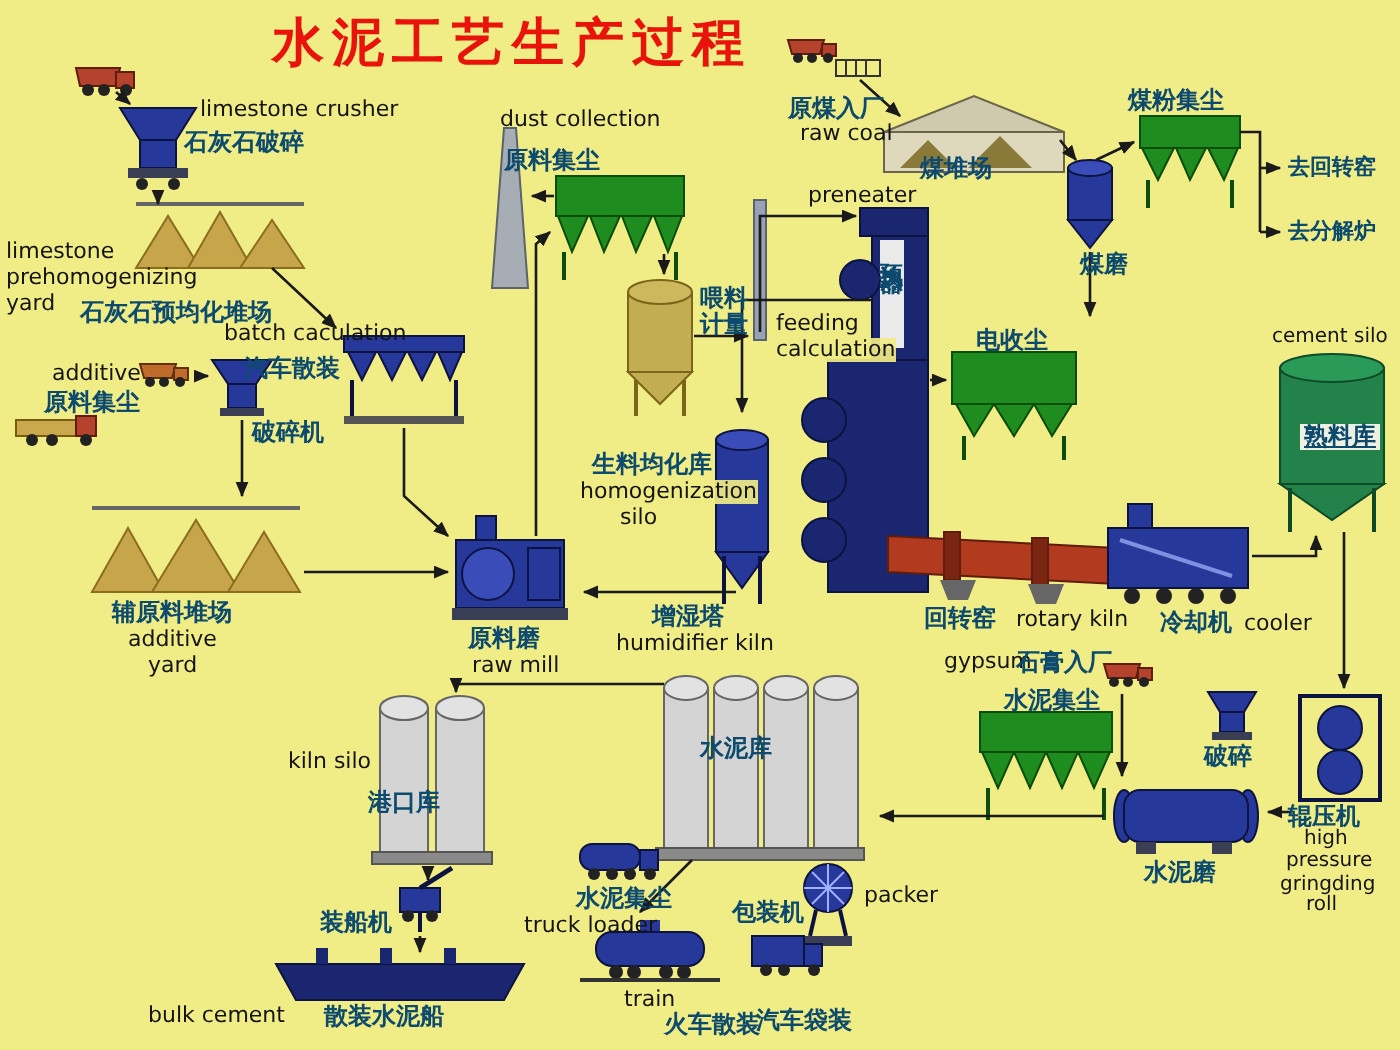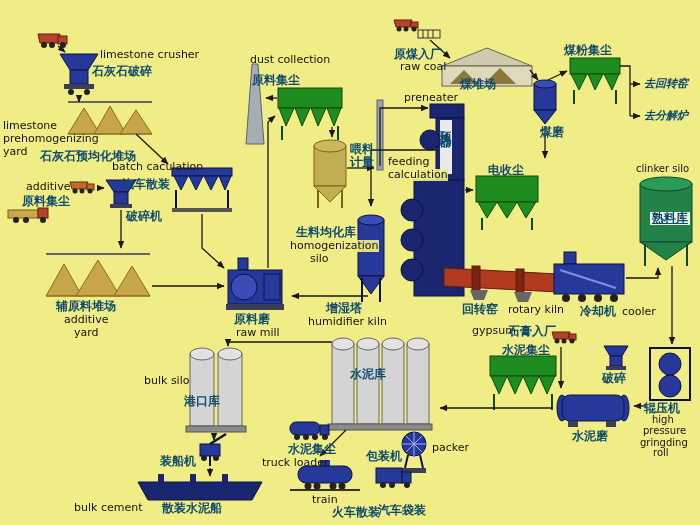--- a/index.html
+++ b/index.html
@@ -11,21 +11,21 @@
   .stage svg { position:absolute; left:0; top:0; }
   .title {
     position:absolute; left:96px; top:4px; width:320px;
     text-align:center; font-size:26px; font-weight:bold;
     color:#e8140c; letter-spacing:4px; white-space:nowrap;
   }
   .lbl { position:absolute; white-space:nowrap; line-height:1.05; }
   .en  { color:#141414; font-size:11px; }
   .en.sm { font-size:10px; }
   .zh  { color:#0c4a6e; font-size:12px; font-weight:bold; }
-  .zh.sm { font-size:11px;font-style:italic; }
+  .zh.sm { font-size:11px; }
   .vert { writing-mode:vertical-rl; text-orientation:upright; letter-spacing:2px; }
   .bg { background:rgba(240,236,134,0.92); }
   .chip { background:#eef0e2; padding:0 2px;text-decoration:underline; }
 </style>
 </head>
 <body>
 
 <div class="stage">
 
 <svg width="700" height="525" viewBox="0 0 700 525">
@@ -332,20 +332,21 @@
     <line x1="561" y1="347" x2="561" y2="388" marker-end="url(#arr)"></line>
     <line x1="646" y1="406" x2="634" y2="406" marker-end="url(#arr)"></line>
     <line x1="552" y1="408" x2="440" y2="408" marker-end="url(#arr)"></line>
     <polyline points="332,342 228,342 228,346" marker-end="url(#arr)"></polyline>
     <line x1="214" y1="433" x2="214" y2="440" marker-end="url(#arr)"></line>
     <line x1="210" y1="468" x2="210" y2="476" marker-end="url(#arr)"></line>
     <line x1="346" y1="430" x2="320" y2="456" marker-end="url(#arr)"></line>
   </g>
 </svg>
 
+<div class="title">水泥工艺生产过程</div>
 <div>
   <span class="lbl en" style="left:100px;top:49px">limestone crusher</span>
   <span class="lbl zh" style="left:92px;top:65px">石灰石破碎</span>
   <span class="lbl en" style="left:3px;top:120px">limestone</span>
   <span class="lbl en" style="left:3px;top:133px">prehomogenizing</span>
   <span class="lbl en" style="left:3px;top:146px">yard</span>
   <span class="lbl zh" style="left:40px;top:150px">石灰石预均化堆场</span>
   <span class="lbl en" style="left:112px;top:161px">batch caculation</span>
   <span class="lbl zh" style="left:122px;top:178px">汽车散装</span>
   <span class="lbl en" style="left:26px;top:181px">additive</span>
@@ -363,21 +364,21 @@
   <span class="lbl en" style="left:404px;top:92px">preneater</span>
   <span class="lbl zh vert" style="left:439px;top:122px">预热器</span>
   <span class="lbl zh" style="left:540px;top:126px">煤磨</span>
   <span class="lbl zh sm" style="left:644px;top:78px">去回转窑</span>
   <span class="lbl zh sm" style="left:644px;top:110px">去分解炉</span>
   <span class="lbl zh" style="left:350px;top:143px">喂料</span>
   <span class="lbl zh" style="left:350px;top:156px">计量</span>
   <span class="lbl en bg" style="left:388px;top:156px">feeding</span>
   <span class="lbl en bg" style="left:388px;top:169px">calculation</span>
   <span class="lbl zh" style="left:488px;top:164px">电收尘</span>
-  <span class="lbl en sm" style="left:636px;top:164px">clinker silo</span>
+  <span class="lbl en sm" style="left:636px;top:164px">cement silo</span>
   <span class="lbl zh chip" style="left:650px;top:212px">熟料库</span>
   <span class="lbl zh" style="left:296px;top:226px">生料均化库</span>
   <span class="lbl en bg" style="left:290px;top:240px">homogenization</span>
   <span class="lbl en" style="left:310px;top:253px">silo</span>
   <span class="lbl zh" style="left:234px;top:313px">原料磨</span>
   <span class="lbl en" style="left:236px;top:327px">raw mill</span>
   <span class="lbl zh" style="left:326px;top:302px">增湿塔</span>
   <span class="lbl en" style="left:308px;top:316px">humidifier kiln</span>
   <span class="lbl zh" style="left:462px;top:303px">回转窑</span>
   <span class="lbl en" style="left:508px;top:304px">rotary kiln</span>
@@ -386,21 +387,21 @@
   <span class="lbl en" style="left:472px;top:325px">gypsum</span>
   <span class="lbl zh" style="left:508px;top:325px">石膏入厂</span>
   <span class="lbl zh" style="left:502px;top:344px">水泥集尘</span>
   <span class="lbl zh" style="left:602px;top:372px">破碎</span>
   <span class="lbl zh" style="left:644px;top:402px">辊压机</span>
   <span class="lbl en sm" style="left:652px;top:415px">high</span>
   <span class="lbl en sm" style="left:643px;top:426px">pressure</span>
   <span class="lbl en sm" style="left:640px;top:438px">gringding</span>
   <span class="lbl en sm" style="left:653px;top:448px">roll</span>
   <span class="lbl zh" style="left:572px;top:430px">水泥磨</span>
-  <span class="lbl en" style="left:144px;top:375px">bulk silo</span>
+  <span class="lbl en" style="left:144px;top:375px">kiln silo</span>
   <span class="lbl zh" style="left:184px;top:395px">港口库</span>
   <span class="lbl zh" style="left:350px;top:368px">水泥库</span>
   <span class="lbl zh" style="left:160px;top:455px">装船机</span>
   <span class="lbl zh" style="left:288px;top:443px">水泥集尘</span>
   <span class="lbl en" style="left:262px;top:457px">truck loader</span>
   <span class="lbl zh" style="left:366px;top:450px">包装机</span>
   <span class="lbl en" style="left:432px;top:442px">packer</span>
   <span class="lbl en" style="left:74px;top:502px">bulk cement</span>
   <span class="lbl zh" style="left:162px;top:502px">散装水泥船</span>
   <span class="lbl en" style="left:312px;top:494px">train</span>

